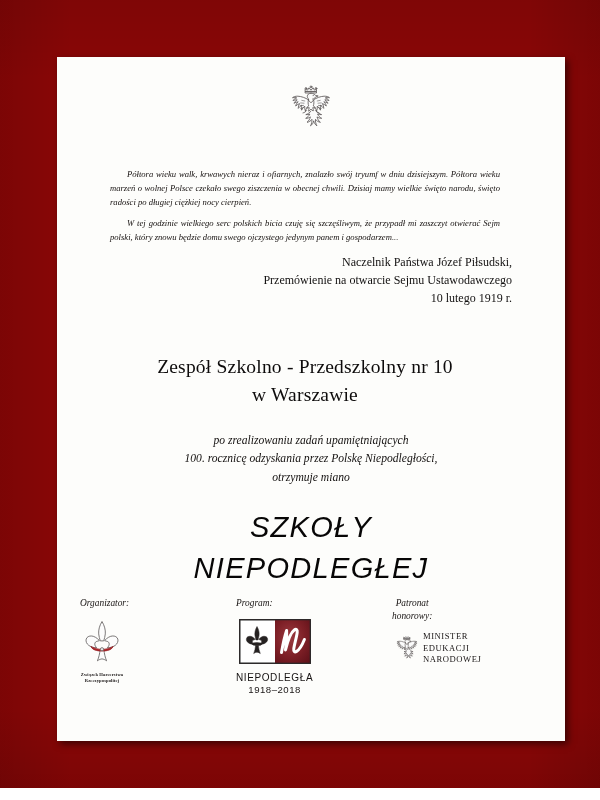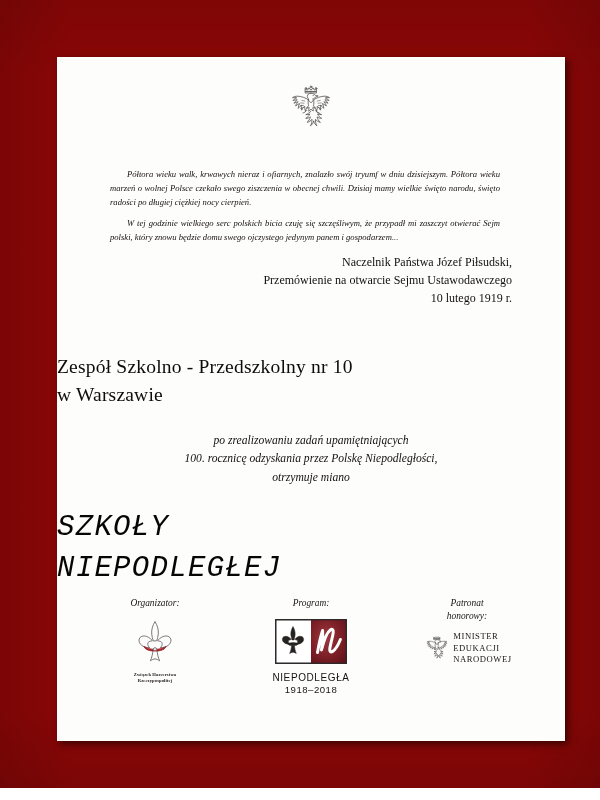--- a/index.html
+++ b/index.html
@@ -84,20 +84,21 @@
     line-height: 1.52;
     color: #121010;
   }
 
   
   #school-block {
     position: absolute;
     left: 0;
     right: 12px;
     top: 296px;
+    text-align: center;
     font-family: "Liberation Serif", serif;
     font-size: 19.5px;
     line-height: 1.42;
     color: #0d0b0b;
     letter-spacing: 0.2px;
   }
 
   
   #dedication-block {
     position: absolute;
@@ -111,21 +112,22 @@
     line-height: 1.58;
     color: #13100f;
   }
 
   
   #award-block {
     position: absolute;
     left: 0;
     right: 0;
     top: 450px;
-    font-family: Liberation Mono, monospace;
+    text-align: center;
+    font-family: Liberation Sans, sans-serif;
     font-style: italic;
     font-size: 29px;
     line-height: 1.42;
     color: #070606;
     letter-spacing: 1.3px;
   }
 
   
   #logo-row {
     position: absolute;
@@ -133,21 +135,21 @@
     right: 20px;
     top: 540px;
     height: 120px;
     display: flex;
     align-items: flex-start;
     justify-content: space-around;
   }
   .logo-col {
     display: flex;
     flex-direction: column;
-    align-items: center;
+    align-items: flex-start;
     width: 150px;
   }
   .logo-caption {
     font-family: "Liberation Serif", serif;
     font-style: italic;
     font-size: 9.4px;
     line-height: 1.35;
     color: #171312;
     text-align: center;
     margin-bottom: 9px;

